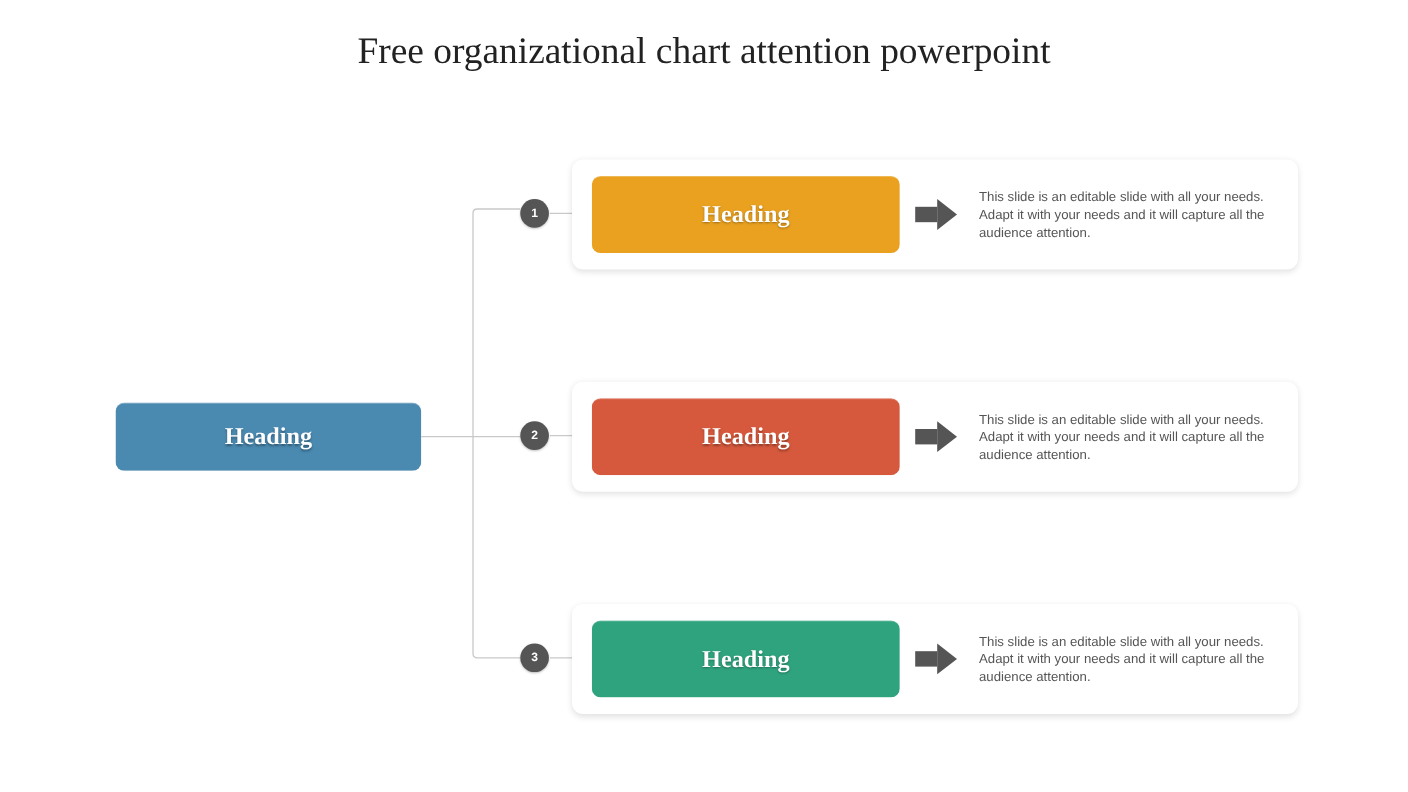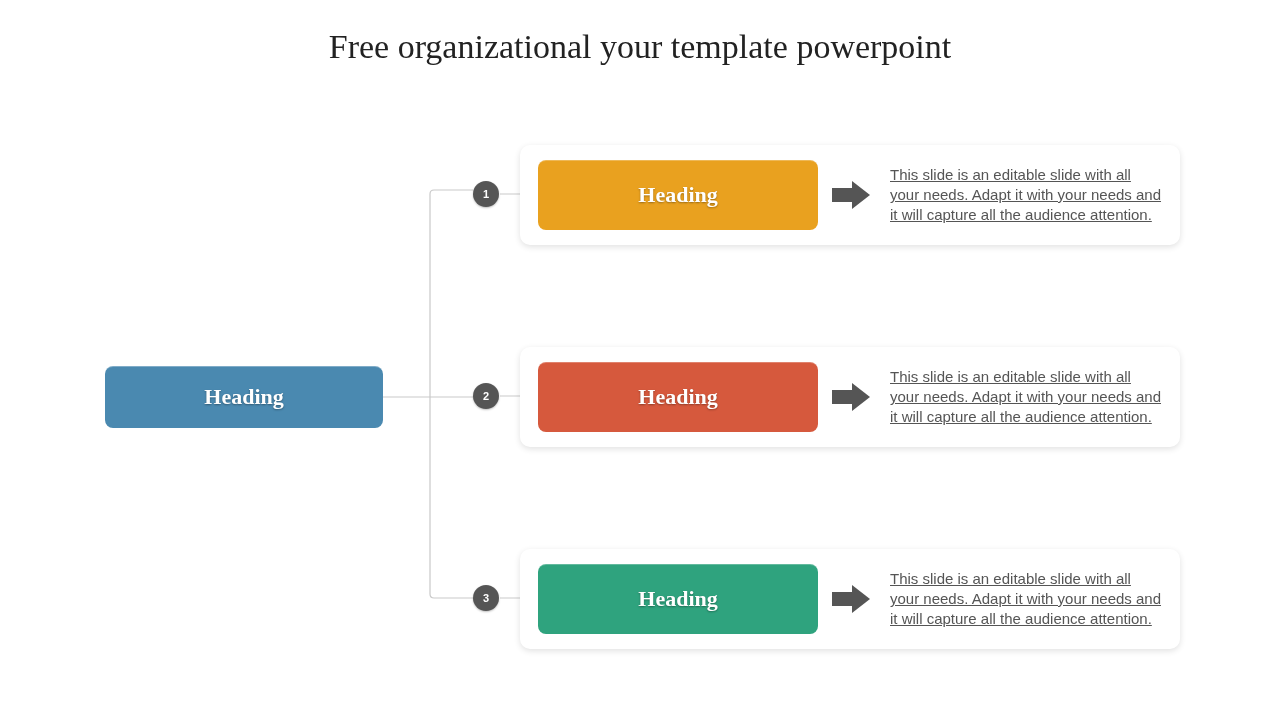--- a/index.html
+++ b/index.html
@@ -94,25 +94,24 @@
     left: 20px;
     top: -2px;
     width: 0;
     height: 0;
     border-top: 14px solid transparent;
     border-bottom: 14px solid transparent;
     border-left: 18px solid #555;
   }
   .desc {
     font-family: Arial, Helvetica, sans-serif;
-    font-size: 15px;
+    font-size: 12px;
     line-height: 1.35;
     color: #555;
     flex: 1;
-    text-decoration: underline;
   }
   .num-badge {
     position: absolute;
     width: 26px;
     height: 26px;
     border-radius: 50%;
     background: #555;
     color: #fff;
     font-family: Arial, Helvetica, sans-serif;
     font-size: 11px;
@@ -121,21 +120,21 @@
     line-height: 26px;
     box-shadow: 0 1px 2px rgba(0,0,0,0.25);
   }
   .b1 { left: 473px; top: 181px; }
   .b2 { left: 473px; top: 383px; }
   .b3 { left: 473px; top: 585px; }
 </style>
 </head>
 <body>
 
-<div class="title">Free organizational your template powerpoint</div>
+<div class="title">Free organizational chart attention powerpoint</div>
 
 <svg class="svg-connectors">
   <path d="M 383 397 L 430 397 L 430 194 Q 430 190 434 190 L 473 190
            M 430 397 L 473 397
            M 430 397 L 430 594 Q 430 598 434 598 L 473 598
            M 500 194 L 520 194
            M 500 396 L 520 396
            M 500 598 L 520 598" stroke="#c9c9c9" stroke-width="1.2" fill="none"></path>
 </svg>
 

